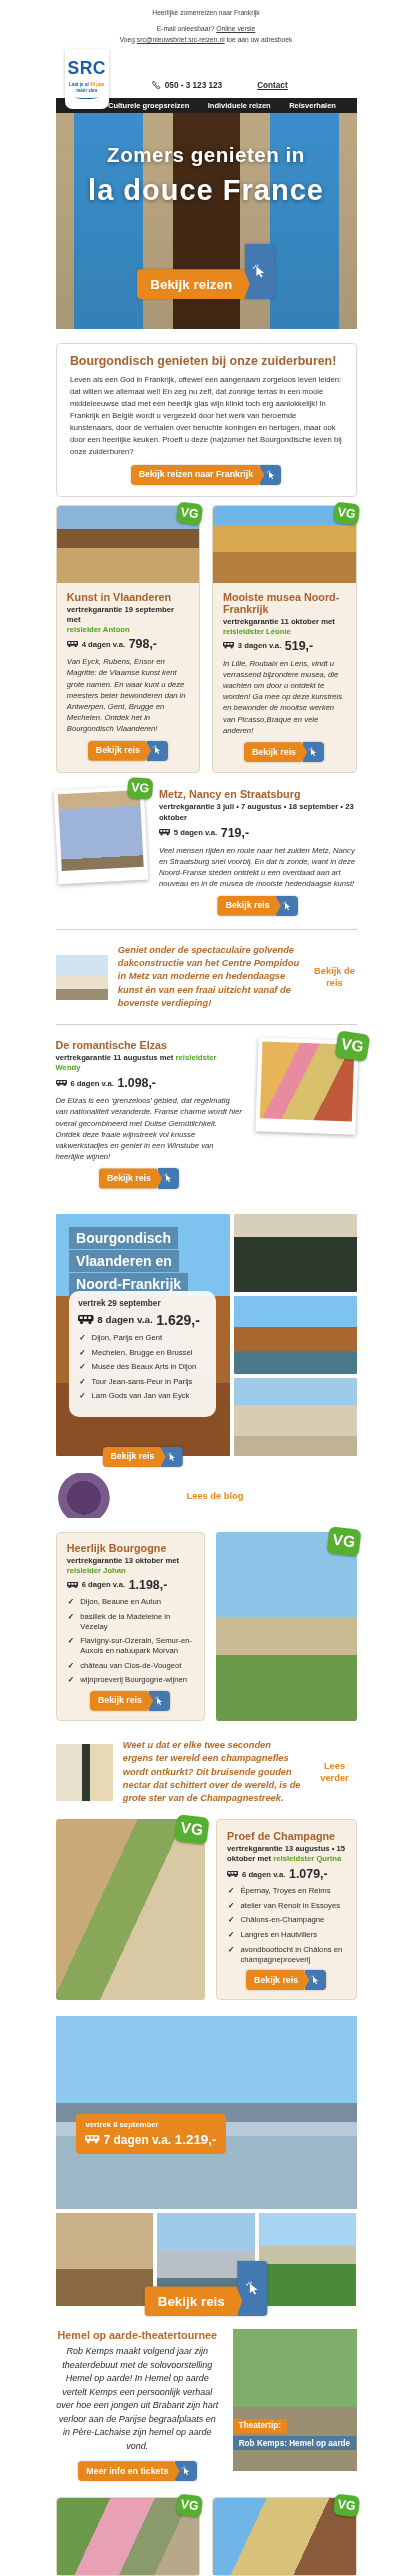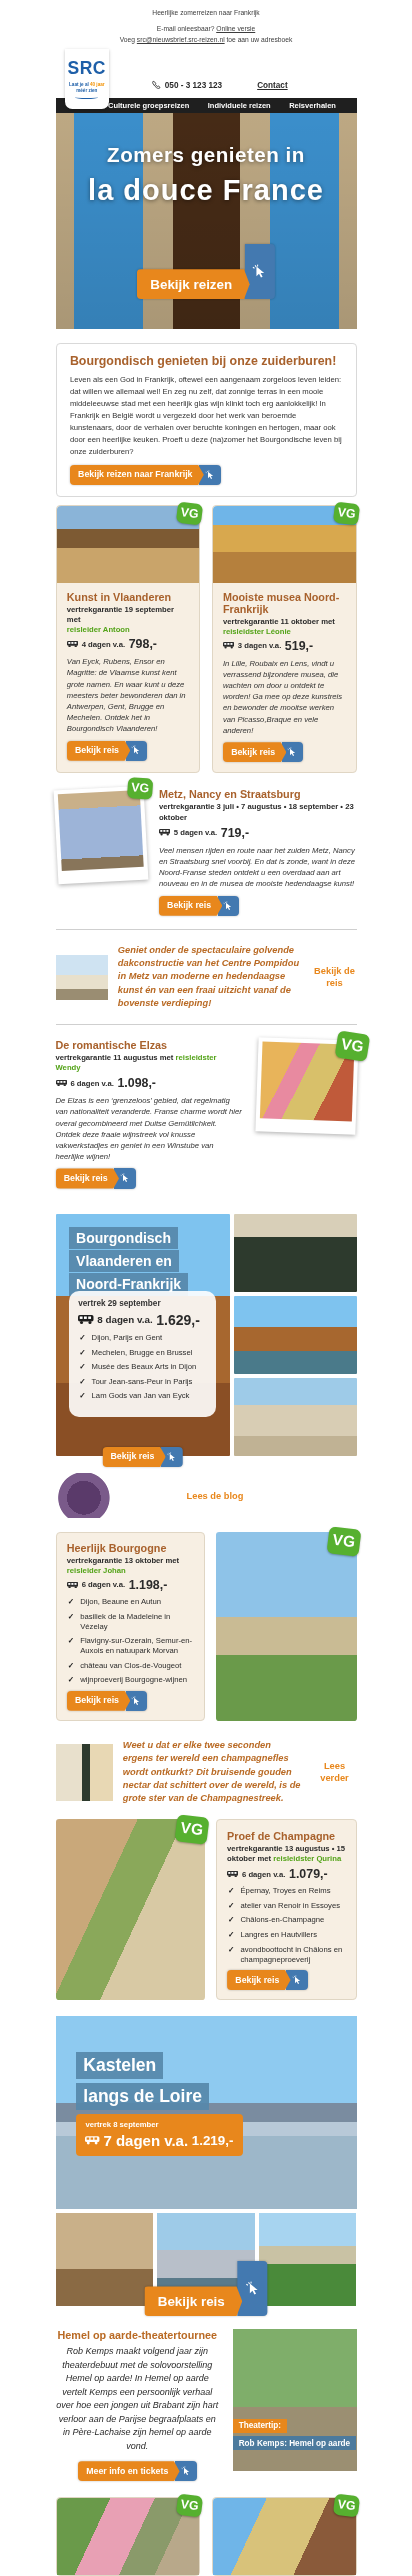--- a/index.html
+++ b/index.html
@@ -36,21 +36,21 @@
   .btn-label{position:relative;z-index:2;background:#e8871c;color:#fff;font-weight:bold;font-size:8.8px;line-height:1;padding:5.7px 11.3px 5.7px 8.2px;border-radius:4.1px 0 0 4.1px;clip-path:polygon(0 0,calc(100% - 5.7px) 0,100% 50%,calc(100% - 5.7px) 100%,0 100%);}
   .btn-cursor{position:relative;z-index:1;background:#4379b0;border-radius:0 4.1px 4.1px 0;margin-left:-4.6px;width:21.6px;display:flex;align-items:center;justify-content:center;}
   .btn--big .btn-label{font-size:13.4px;padding:8.2px 17.5px 8.2px 13.4px;margin-top:25px;}
   .btn--big .btn-cursor{width:30px;}
   .icon-cursor{width:10.3px;height:10.3px;}
   .btn--big .icon-cursor{width:15.5px;height:15.5px;}
   
   .intro-box{border:0.5px solid #d9d9d9;border-radius:4.1px;padding:10.3px 13.4px 11.3px;margin-top:13.4px;background:#fff;}
   h2.sec{color:#a8612c;font-size:12.4px;margin:0 0 6.2px;}
   .intro-box p{font-size:7.7px;line-height:1.55;margin:0 0 7.2px;}
-  .right{text-align:left;}
+  .right{text-align:center;}
   
   .cards{display:grid;grid-template-columns:1fr 1fr;gap:11.3px;margin-top:8.2px;}
   .card{background:#f7efe3;border:0.5px solid #e0d6c4;border-radius:4.1px;overflow:visible;position:relative;}
   .card-photo{height:77px;border-radius:4.1px 4.1px 0 0;position:relative;}
   .vg{position:absolute;top:-3.1px;right:-3.1px;background:#56b02f;color:#fff;font-weight:bold;font-size:15.5px;line-height:1;padding:5.2px 4.6px 6.2px;border-radius:6.2px;transform:rotate(7deg);box-shadow:0 1px 2.1px rgba(0,0,0,.3);}
   .vg--sm{font-size:12.4px;padding:4.1px 3.6px 4.6px;}
   .card-body{padding:7.2px 10.3px 9.3px;}
   h3.trip{color:#a8612c;font-size:10.8px;margin:0 0 2.1px;}
   .meta{font-size:7.7px;font-weight:bold;color:#2b2b2b;line-height:1.35;}
   .leader{color:#53a318;font-weight:bold;font-size:7.7px;}
@@ -518,36 +518,32 @@
                   </svg>
                 </span>
             </a>
           </div>
         </div>
       </div>
     </div>
 
     <div class="loire">
       <div class="loire-main">
-        <div class="loire-labels">
-          <div><span class="bluelab" style="font-size:17.5px;">Kastelen</span></div>
-          <div style="margin-top:3.1px;"><span class="bluelab" style="font-size:17.5px;">langs de Loire</span></div>
-        </div>
         <div class="loire-info">
           <div class="dep">vertrek 8 september</div>
           <div class="priceline">
             <svg class="icon-bus" style="width:14.4px;height:8.8px;" viewBox="0 0 22 13" fill="#fff">
                 <rect x="0" y="0" width="22" height="9" rx="2.5"></rect>
                 <rect x="2.5" y="2" width="4" height="3.5" fill="#e8871c"></rect>
                 <rect x="8.5" y="2" width="4" height="3.5" fill="#e8871c"></rect>
                 <rect x="14.5" y="2" width="4" height="3.5" fill="#e8871c"></rect>
                 <circle cx="5" cy="10.5" r="2.2"></circle>
                 <circle cx="17" cy="10.5" r="2.2"></circle>
               </svg>
-            <span style="font-size:15px;">7 dagen v.a.</span>
+            <span style="font-size:12px;">7 dagen v.a.</span>
             <span class="big" style="font-size:13.4px;">1.219,-</span>
           </div>
         </div>
       </div>
       <div class="loire-thumbs">
         <div class="ph ph-blois"></div>
         <div class="ph ph-azay"></div>
         <div class="ph ph-villandry"></div>
         <a href="#" class="btn btn--big loire-cta">
           <span class="btn-label">Bekijk reis</span>

